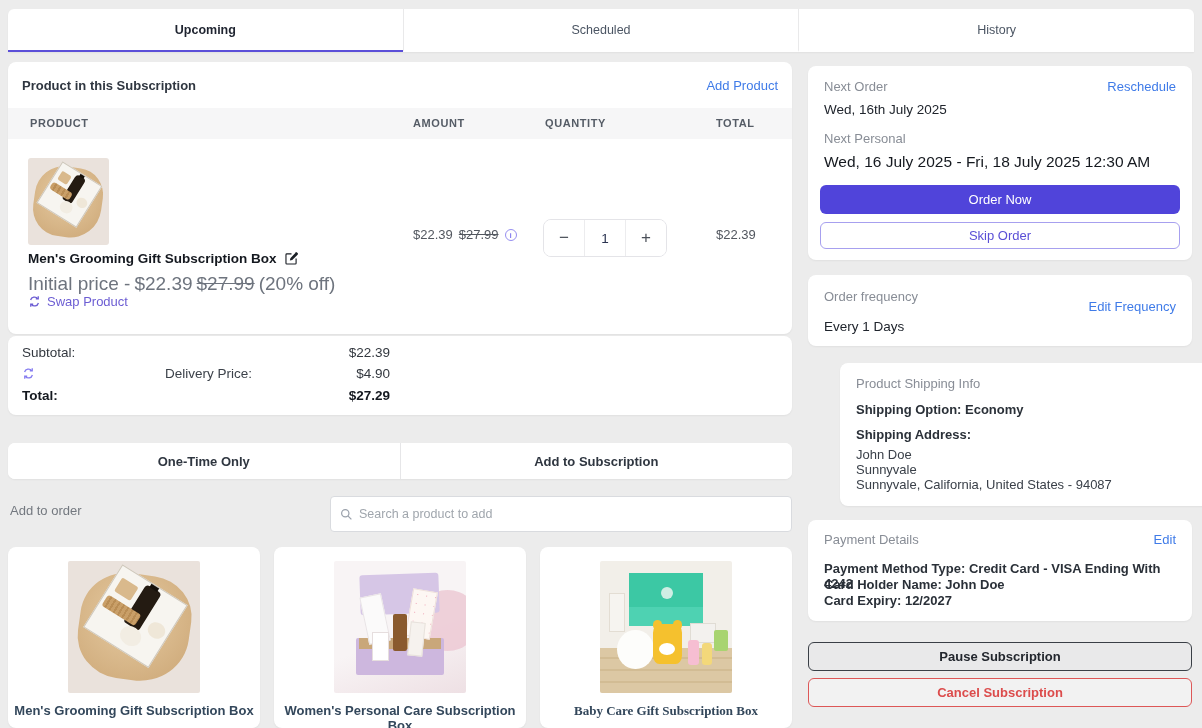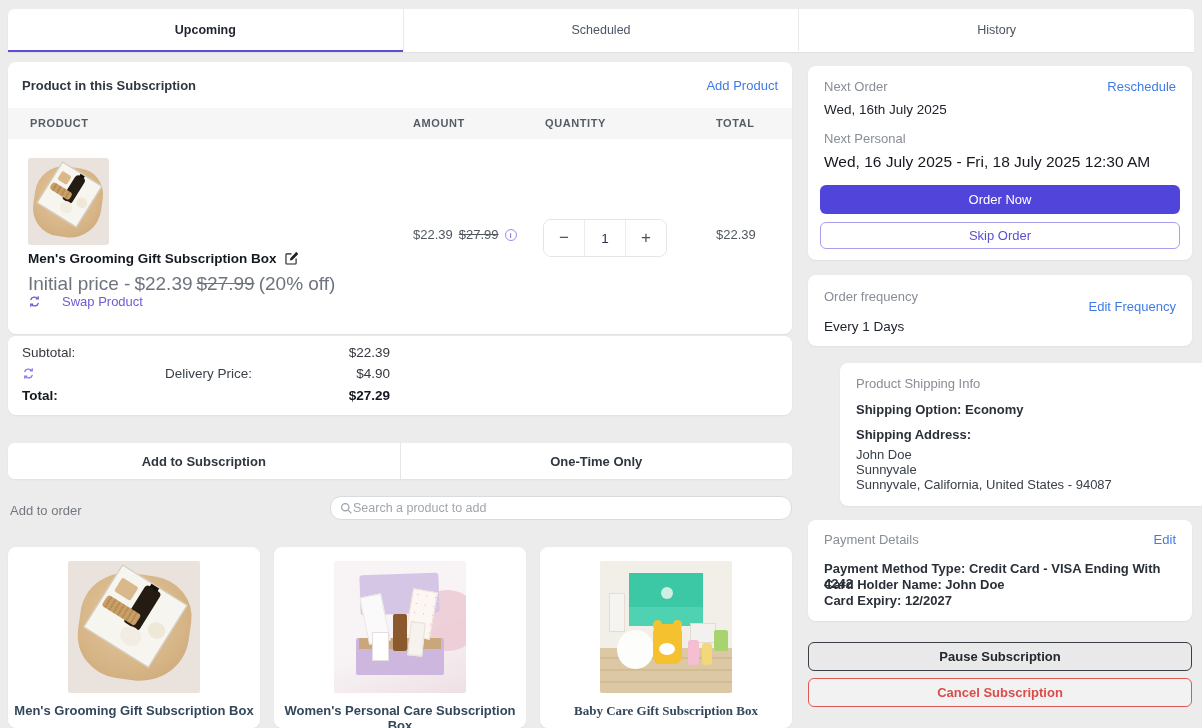--- a/index.html
+++ b/index.html
@@ -25,21 +25,21 @@
   .link { font-size:13px; color:#3f7be8; cursor:pointer; text-decoration:none; }
   .thead { position:absolute; left:0; right:0; top:46px; height:31px; background:#f6f6f7; }
   .th { position:absolute; top:0; line-height:31px; font-size:11px; font-weight:700; color:#555c66; letter-spacing:.6px; }
   .th-product { left:22px; } .th-amount { left:405px; } .th-quantity { left:537px; } .th-total { left:708px; }
 
   .thumb { position:absolute; left:20px; top:96px; width:81px; height:87px; border-radius:3px; overflow:hidden; }
   .prod-name-row { position:absolute; left:20px; top:189px; display:flex; align-items:center; gap:8px; }
   .prod-name { font-size:13.5px; font-weight:700; color:#14181f; }
   .price-row { position:absolute; left:20px; top:211px; display:flex; gap:4px; font-size:19px; color:#6e747e; }
   .old-price { text-decoration:line-through; }
-  .swap-row { position:absolute; left:20px; top:232px; display:flex; align-items:center; gap:21px;
+  .swap-row { position:absolute; left:20px; top:232px; display:flex; align-items:center; gap:6px;
               color:#6c5dd3; font-size:13px; font-weight:500; cursor:pointer; }
   .amount-row { position:absolute; left:405px; top:165px; display:flex; align-items:center; gap:6px; font-size:13px; color:#52575f; }
   .info-icon { width:12px; height:12px; border:1px solid #978ff0; border-radius:50%; color:#857cf0;
                font-size:8px; font-weight:700; text-align:center; line-height:11px; }
   .info-icon::after { content:"i"; }
   .stepper { position:absolute; left:535px; top:157px; width:124px; height:38px; border:1px solid #e4e4e8;
              border-radius:8px; background:#fff; display:flex; overflow:hidden; }
   .step-btn { width:41px; border:none; background:#fff; font-size:17px; color:#4b5059; cursor:pointer; line-height:36px; text-align:center; }
   .step-btn.minus::before { content:"−"; }
   .step-btn.plus::before { content:"+"; }
@@ -57,22 +57,22 @@
   .refresh-left { position:absolute; left:14px; top:31px; }
 
   
   .add-tabs { left:8px; top:443px; width:784px; height:36px; display:flex; border-radius:7px; overflow:hidden; }
   .add-tab { flex:1; display:flex; align-items:center; justify-content:center; font-size:13px; font-weight:600;
              color:#2f3640; cursor:pointer; background:#fff; }
   .add-tab + .add-tab { border-left:1px solid #e6e6e8; }
 
   
   .add-order-label { position:absolute; left:10px; top:503px; font-size:13px; color:#73787f; }
-  .search-box { position:absolute; left:330px; top:496px; width:462px; height:24px; background:#fff;
-                border:1px solid #d9dbdf; border-radius:11px; display:flex; align-items:center; padding:0 9px; }
+  .search-box { position:absolute; left:330px; top:496px; width:462px; height:36px; background:#fff;
+                border:1px solid #d9dbdf; border-radius:4px; display:flex; align-items:center; padding:0 9px; gap:6px; }
   .search-box input { border:none; outline:none; flex:1; font-size:12.5px; color:#444;
                       font-family:"Liberation Sans",sans-serif; background:transparent; }
   .search-box input::placeholder { color:#a0a6ad; }
 
   
   .cat-card { top:547px; width:252px; height:181px; }
   .cat-1 { left:8px; } .cat-2 { left:274px; } .cat-3 { left:540px;font-family:Liberation Serif, serif; }
   .cat-img { position:absolute; left:60px; top:14px; width:132px; height:132px; overflow:hidden; border-radius:2px; }
   .cat-title { position:absolute; left:0; right:0; top:156px; text-align:center; font-size:13px; font-weight:700; color:#33475b; }
 
@@ -236,22 +236,22 @@
           <polyline points="3.4,14.4 3.4,11.4 6.4,11.4"></polyline>
       </svg>
     </span>
     <span class="tot-label-mid r2">Delivery Price:</span>
     <span class="tot-val r2">$4.90</span>
     <span class="tot-label-a r3 bold">Total:</span>
     <span class="tot-val r3 bold">$27.29</span>
   </div>
 
   <div class="card add-tabs">
+    <div class="add-tab">One-Time Only</div>
     <div class="add-tab">Add to Subscription</div>
-    <div class="add-tab">One-Time Only</div>
   </div>
 
   <span class="add-order-label">Add to order</span>
   <div class="search-box">
     <span style="display:flex;">
       <svg viewBox="0 0 16 16" width="13" height="13" fill="none" stroke="#9aa1ab" stroke-width="1.5">
         <circle cx="6.5" cy="6.5" r="4.5"></circle>
           <line x1="10" y1="10" x2="14" y2="14"></line>
       </svg>
     </span>

